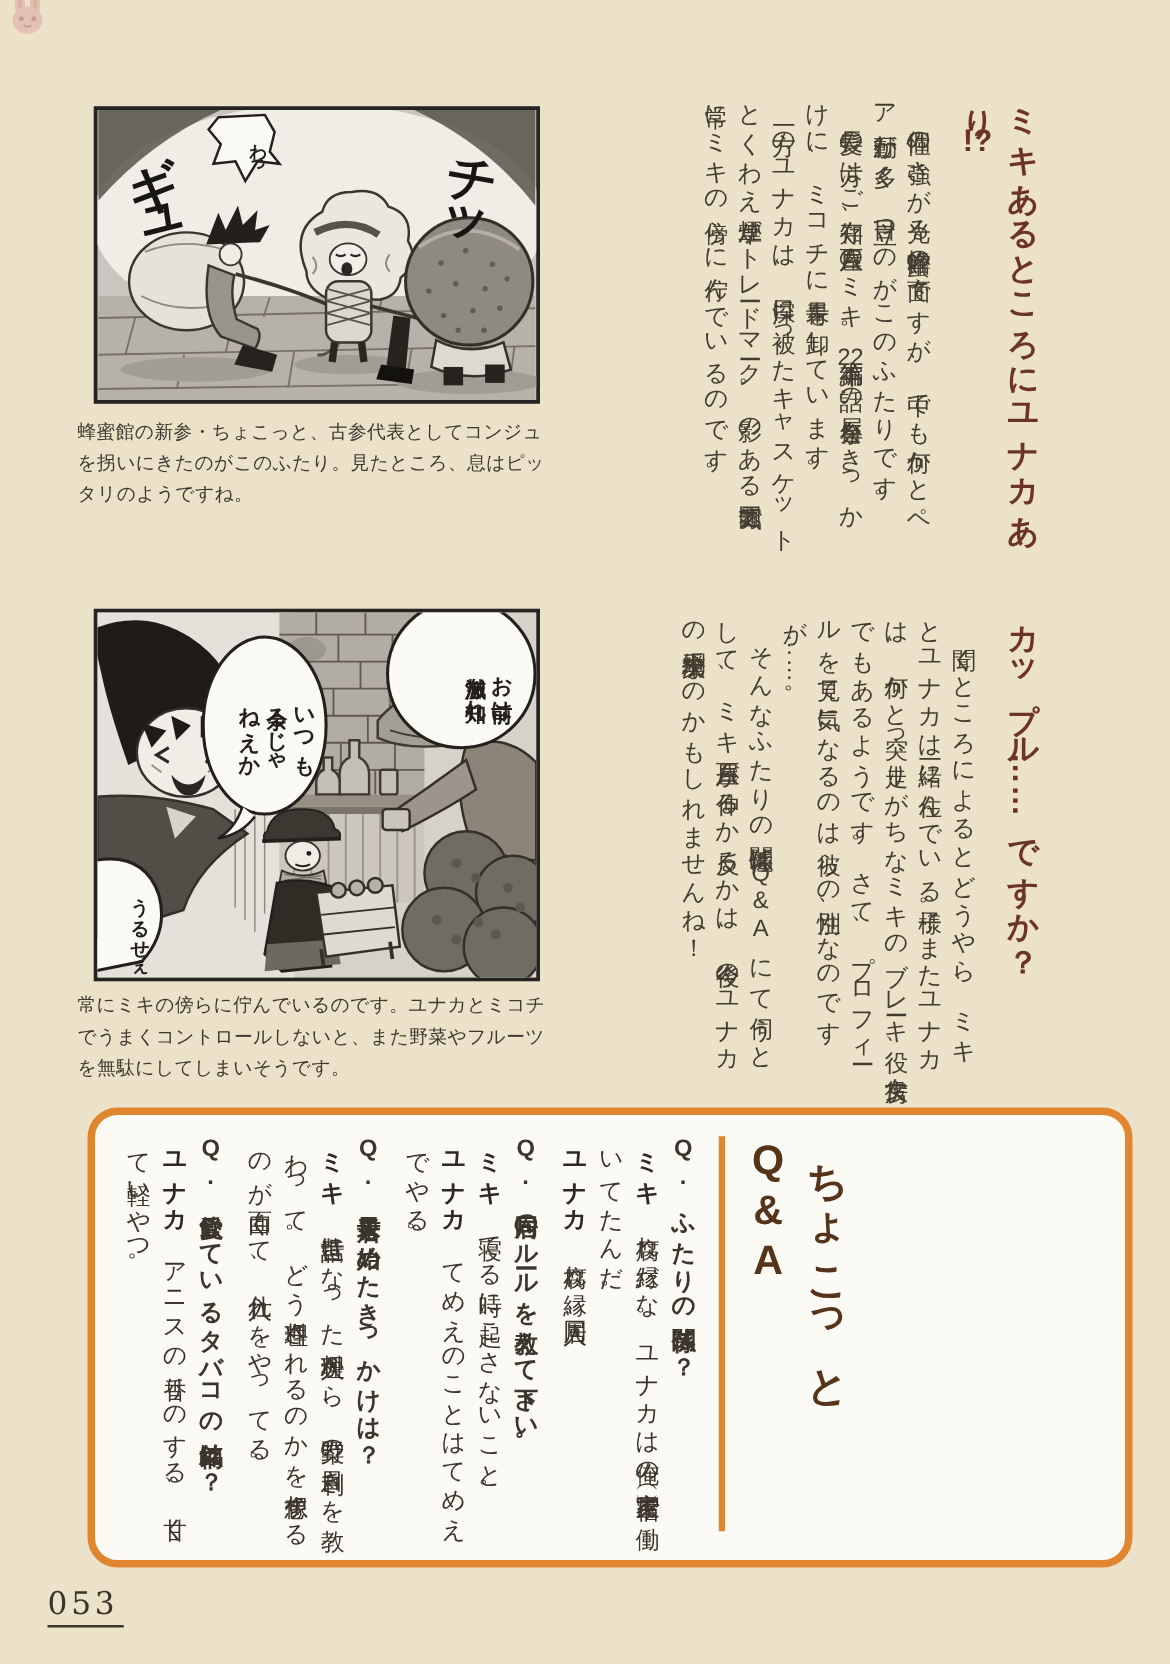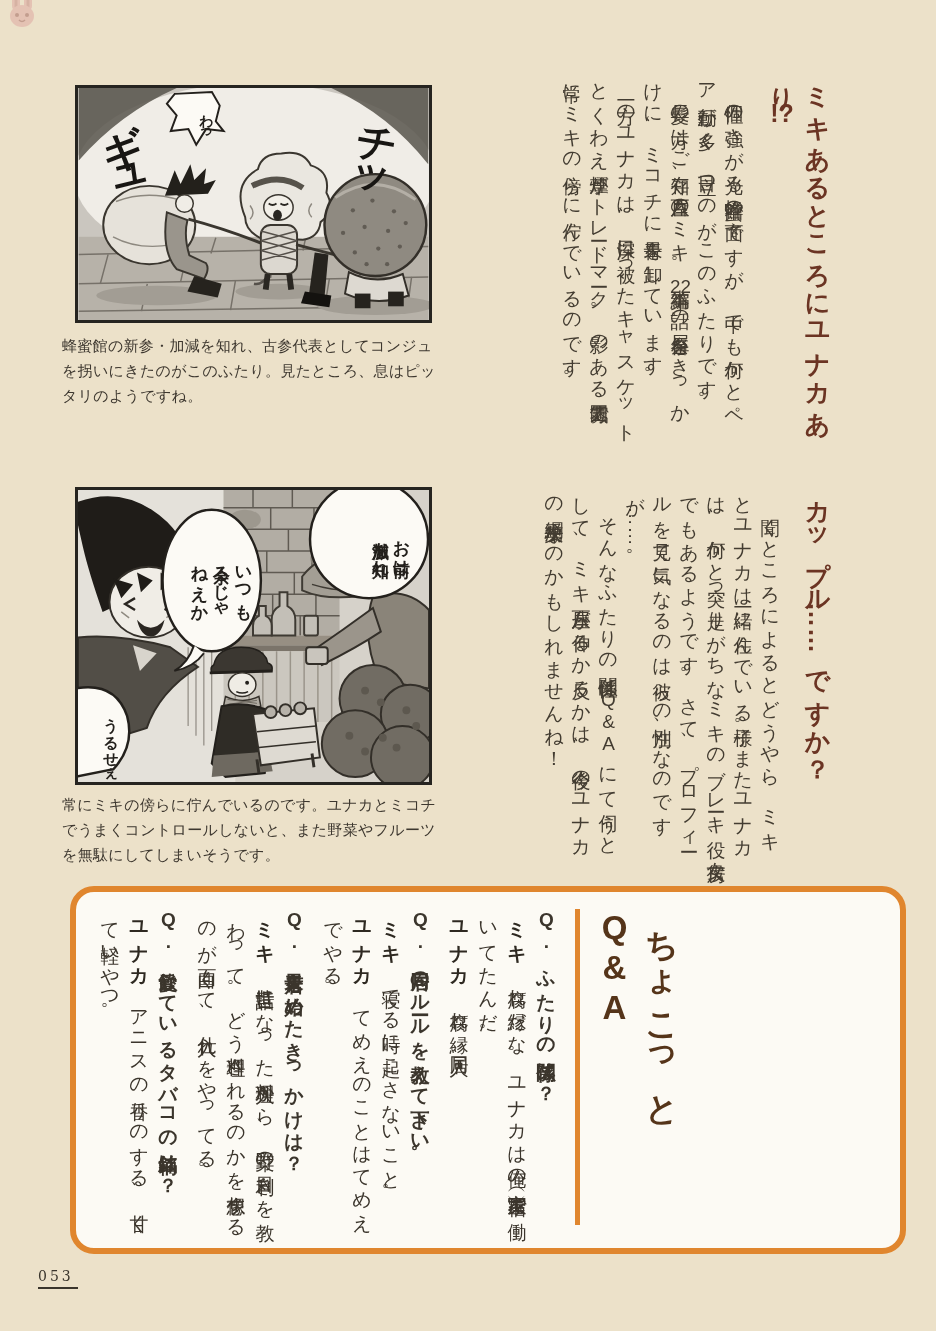--- a/index.html
+++ b/index.html
@@ -71,21 +71,21 @@
   .qa-rule{width:5px;height:98%;background:#e0862e;margin:0 10px 0 14px;}
   .qa-content{height:100%;}
   .qa-content p{margin:0;font-size:19px;line-height:29px;letter-spacing:1px;color:#3b352c;}
   .qa-q{font-weight:700;color:#e08a33;margin-right:10px !important;}
   .qa-q .qmark{text-orientation:upright;margin-bottom:4px;}
   .qa-a .aname{font-weight:700;color:#2e2921;}
 
   
   .page-number{
     position:absolute;left:38px;top:1268px;
-    font-family:"DejaVu Serif",serif;font-size:14px;letter-spacing:3px;
+    font-family:"DejaVu Serif",serif;font-size:25px;letter-spacing:3px;
     color:#3a352c;border-bottom:2px solid #3a352c;padding:0 4px 3px 0;
   }
 </style>
 </head>
 <body>
 
 <svg class="rabbit" width="28" height="36" viewBox="0 0 28 36">
   <rect x="4" y="0" width="8" height="16" rx="4" fill="#e0aea6"></rect>
   <rect x="16" y="0" width="8" height="16" rx="4" fill="#e0aea6"></rect>
   <rect x="6.5" y="3" width="3" height="11" rx="1.5" fill="#c9938b"></rect>
@@ -169,21 +169,21 @@
     <rect x="316" y="208" width="16" height="15" fill="#26231e"></rect>
     <path d="M241,168 l14,2 -4,44 -16,-2 z" fill="#26231e"></path>
     <path d="M231,208 l27,4 -2,12 -29,-4 z" fill="#14120f"></path>
 
     <polygon points="98,6 136,4 144,18 140,34 148,44 130,42 120,58 112,42 94,44 100,28 90,16" fill="#fcfaf5" stroke="#23201c" stroke-width="2"></polygon>
   </svg>
   <div class="overlay sfx" id="sfx-gyu">ギュ</div>
   <div class="overlay sfx" id="sfx-chi">チッ</div>
   <div class="overlay" id="p1bw">わっ</div>
 </figure>
-<p class="caption" id="cap1">蜂蜜館の新参・加減を知れ、古参代表としてコンジュを拐いにきたのがこのふたり。見たところ、息はピッタリのようですね。</p>
+<p class="caption" id="cap1">蜂蜜館の新参・ちょこっと、古参代表としてコンジュを拐いにきたのがこのふたり。見たところ、息はピッタリのようですね。</p>
 
 <figure class="panel" id="panel2">
   <svg viewBox="0 0 357 297">
     <rect width="357" height="297" fill="#d6d2ca"></rect>
     <rect width="160" height="297" fill="#e4e1da"></rect>
 
     <rect x="148" y="0" width="118" height="148" fill="#b2ada4"></rect>
     <g stroke="#5f5a52" stroke-width="1.5" fill="none">
       <path d="M148,18 h118 M148,40 h118 M148,62 h118 M148,84 h118 M148,106 h118 M148,128 h118"></path>
       <path d="M178,0 v18 M218,0 v18 M196,18 v22 M240,18 v22 M172,40 v22 M214,40 v22 M192,62 v22 M238,62 v22 M176,84 v22 M220,84 v22 M198,106 v22 M242,106 v22 M182,128 v20 M226,128 v20"></path>

